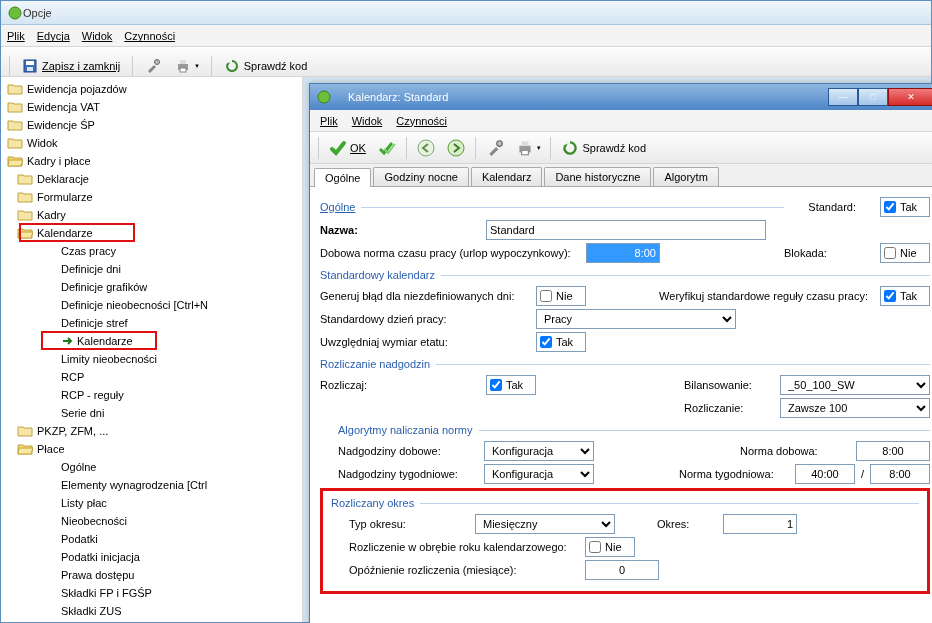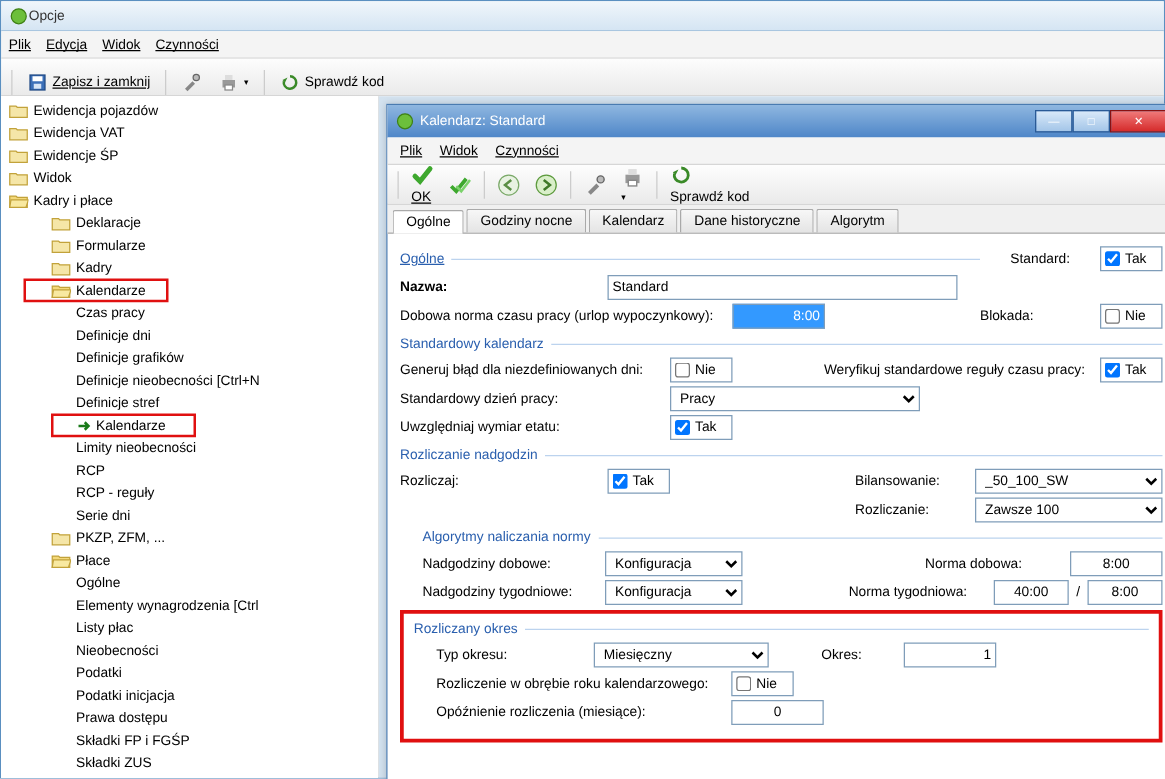--- a/index.html
+++ b/index.html
@@ -13,38 +13,38 @@
 .menubar span { text-decoration: underline; text-decoration-skip-ink: none; cursor: pointer; }
 .toolbar { height: 30px; display: flex; align-items: flex-end; padding: 0 6px; gap: 6px; border-bottom: 1px solid #d6d6d6; background: linear-gradient(#fdfdfd, #eaeaea); }
 .toolbar .sep { width: 1px; height: 20px; background: #ccc; margin: 0 2px; }
 .toolbar .btn { display: inline-flex; align-items: center; gap: 4px; padding: 2px 4px; cursor: pointer; }
 .toolbar .btn svg { width: 16px; height: 16px; }
 
 .content { display: flex; height: calc(100% - 24px - 22px - 30px); }
 .tree-pane { width: 302px; border-right: 1px solid #d6d6d6; overflow: auto; padding: 3px 0; background: #fff; position: relative; }
 .tree-item { display: flex; align-items: center; height: 18px; padding-left: 6px; white-space: nowrap; cursor: pointer; }
 .tree-item .folder-icon { width: 16px; height: 14px; margin-right: 4px; flex-shrink: 0; }
-.tree-item.depth-1 { padding-left: 40px; }
+.tree-item.depth-1 { padding-left: 16px; }
 .tree-item.depth-2 { padding-left: 60px; }
 .hl-red { border: 2px solid #e01010; position: absolute; pointer-events: none; }
 .arrow-icon { width: 14px; height: 14px; margin-right: 2px; }
 
 .right-pane { flex: 1; position: relative; background: #d3e2ef; }
 
 
 .sub-window { position: absolute; left: 6px; top: 6px; right: -10px; bottom: -10px; border: 1px solid #4a7bb0; background: #fff; box-shadow: 0 0 6px rgba(0,0,0,.2); }
 .sub-titlebar { height: 26px; background: linear-gradient(#8fb7e0, #4e86c8); display: flex; align-items: center; padding: 0 6px; color: #fff; }
 .sub-titlebar .title { flex: 1; }
 .win-btns { display: flex; gap: 0; }
 .win-btn { width: 30px; height: 18px; border: 1px solid #2a5a96; background: linear-gradient(#d9e9f9,#a3c5e8); display: flex; align-items: center; justify-content: center; font-size: 9px; cursor: pointer; }
 .win-btn.close { background: linear-gradient(#f07a7a,#d52b2b); color: #fff; border-color: #8a1111; width: 46px; }
 .sub-menubar { height: 22px; display: flex; align-items: center; padding: 0 10px; gap: 14px; border-bottom: 1px solid #d6d6d6; background: #f4f4f4; }
 .sub-menubar span { text-decoration: underline; cursor: pointer; }
 .sub-toolbar { height: 32px; display: flex; align-items: center; padding: 0 6px; gap: 4px; border-bottom: 1px solid #d6d6d6; background: linear-gradient(#fdfdfd, #eaeaea); }
-.sub-toolbar .btn { display: inline-flex; align-items: flex-start; gap: 3px; padding: 2px 4px; cursor: pointer; flex-direction: column; }
+.sub-toolbar .btn { display: inline-flex; align-items: center; gap: 3px; padding: 2px 4px; cursor: pointer; }
 .sub-toolbar svg { width: 18px; height: 18px; }
 .sub-toolbar .sep { width: 1px; height: 22px; background: #ccc; margin: 0 2px; }
 
 .tabs { display: flex; background: #f0f0f0; border-bottom: 1px solid #a9a9a9; padding: 3px 4px 0 4px; }
 .tab { padding: 3px 10px; border: 1px solid #a9a9a9; border-bottom: none; background: linear-gradient(#f7f7f7,#e4e4e4); margin-right: 2px; cursor: pointer; border-radius: 2px 2px 0 0; }
 .tab.active { background: #fff; position: relative; top: 1px; }
 
 .form { padding: 6px 10px 10px 10px; overflow: auto; height: calc(100% - 26px - 22px - 32px - 24px); }
 .group-title { color: #2a5fae; font-size: 11px; padding: 2px 0; }
 .group-title.u { text-decoration: underline; }
@@ -250,21 +250,21 @@
           <span>Składki ZUS</span>
         </div>
       </div>
     <div class="right-pane">
 
       <div class="sub-window">
         <div class="sub-titlebar">
           <svg class="green-circle-icon" viewBox="0 0 16 16">
               <circle cx="8" cy="8" r="6" fill="#6cbf3b" stroke="#3e8015"></circle>
             </svg>
-          <span class="title" style="margin-left:4px">Kalendarz: Standard</span>
+          <span class="title" style="margin-left:16px">Kalendarz: Standard</span>
           <div class="win-btns">
             <div class="win-btn">—</div>
             <div class="win-btn">□</div>
             <div class="win-btn close">✕</div>
           </div>
         </div>
         <div class="sub-menubar">
           <span>Plik</span>
           <span>Widok</span>
           <span>Czynności</span>

